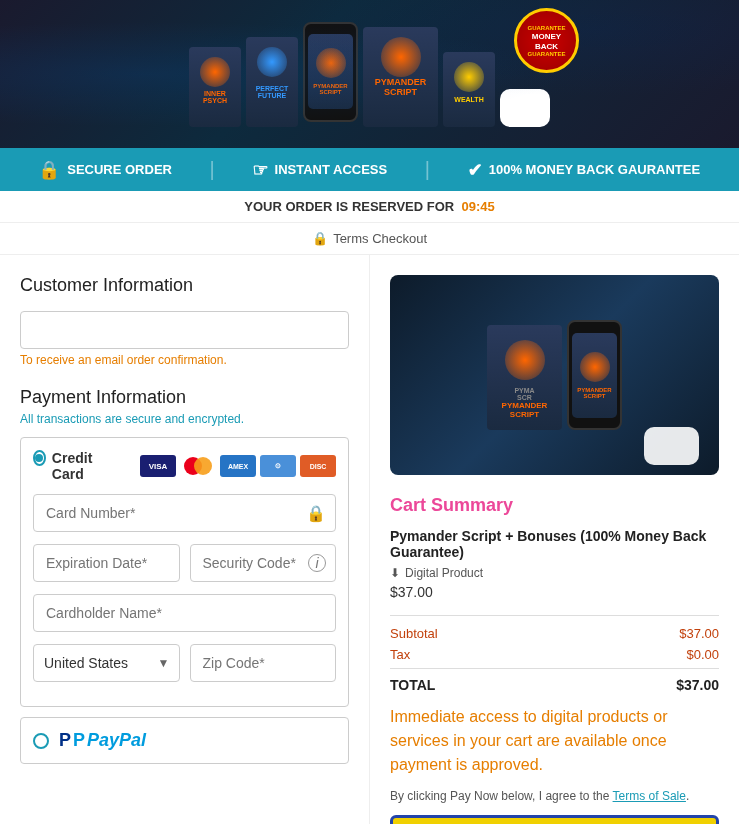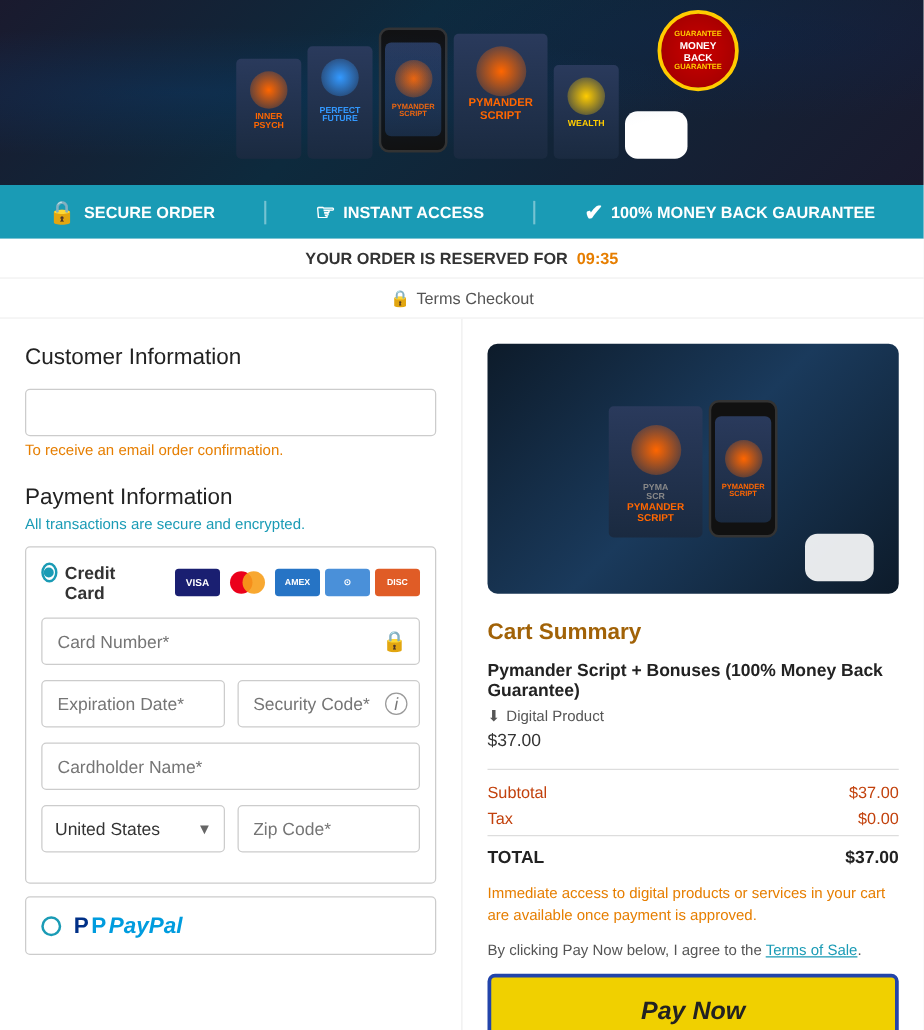--- a/index.html
+++ b/index.html
@@ -12,21 +12,21 @@
       background: linear-gradient(135deg, #1a1a2e 0%, #0d2a3d 40%, #1a1a2e 100%);
       position: relative;
       overflow: hidden;
       display: flex;
       align-items: center;
       justify-content: center;
     }
     .badge-money {
       position: absolute;
       top: 8px;
-      right: 148px;
+      right: 160px;
       width: 65px;
       height: 65px;
       background: radial-gradient(circle, #cc0000, #990000);
       border-radius: 50%;
       border: 3px solid #ffcc00;
       display: flex;
       flex-direction: column;
       align-items: center;
       justify-content: center;
       font-size: 6px;
@@ -305,21 +305,21 @@
       align-items: center;
       justify-content: center;
       flex-direction: column;
     }
     .phone-screen { width: 45px; height: 75px; background: linear-gradient(180deg, #2a3a5c, #1a2a40); border-radius: 5px; display: flex; flex-direction: column; align-items: center; justify-content: center; }
 
     
     .cart-title {
       font-size: 18px;
       font-weight: bold;
-      color: #a16207;
+      color: #ec4899;
       margin-bottom: 12px;
     }
     .product-name {
       font-size: 14px;
       font-weight: bold;
       color: #222;
       margin-bottom: 6px;
     }
     .digital-badge {
       display: flex;
@@ -349,21 +349,21 @@
       font-weight: bold;
       font-size: 14px;
       color: #222;
       border-top: 1px solid #ddd;
       padding-top: 8px;
       margin-top: 4px;
     }
     .cart-row.total .label { text-transform: uppercase; }
 
     .immediate-notice {
-      font-size: 12px;
+      font-size: 16px;
       color: #e67e00;
       margin: 12px 0;
       line-height: 1.5;
     }
 
     .terms-text {
       font-size: 12px;
       color: #555;
       margin-bottom: 12px;
     }
@@ -443,21 +443,21 @@
   </div>
   <div class="trust-divider">|</div>
   <div class="trust-item">
     <span class="trust-icon">✔</span>
     <span>100% MONEY BACK GAURANTEE</span>
   </div>
 </div>
 
 <div class="timer-bar">
   <span>YOUR ORDER IS RESERVED FOR</span>&nbsp;
-  <span class="timer-count">09:35</span>
+  <span class="timer-count">09:45</span>
 </div>
 
 <div class="secure-checkout">
   <span class="lock-icon">🔒</span>
   <span>Terms Checkout</span>
 </div>
 
 <div class="main-content">
 
   <div class="left-col">

